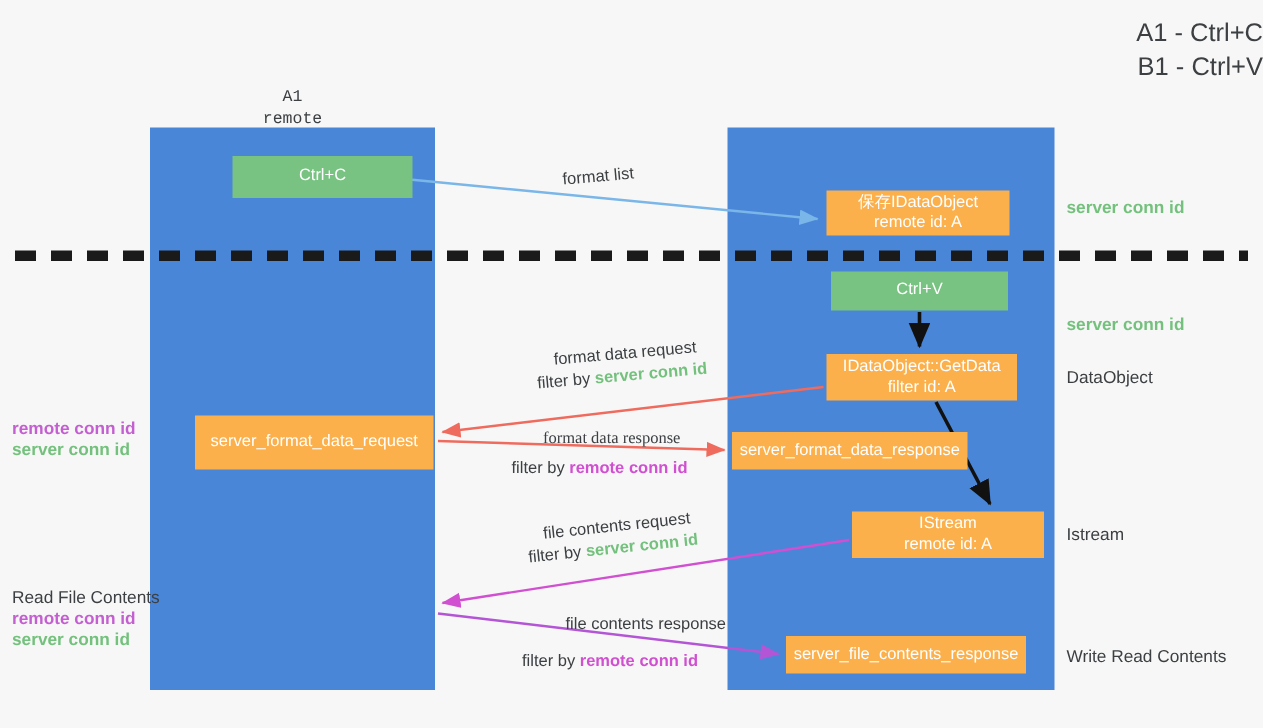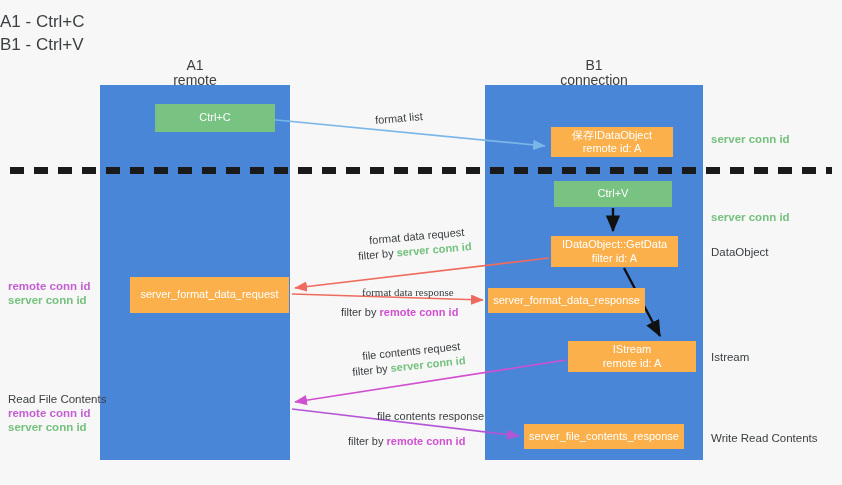--- a/index.html
+++ b/index.html
@@ -8,28 +8,28 @@
     background:#f7f7f7;
     font-family:"Liberation Sans","DejaVu Sans",sans-serif;
     overflow:hidden;
     position:relative;
   }
   #stage{position:absolute;left:0;top:0;width:842px;height:485px;}
 
   
   .title{
     position:absolute;left:0;top:10px;width:842px;
-    text-align:left;font-size:17px;color:#3c4043;line-height:23px;
+    text-align:right;font-size:17px;color:#3c4043;line-height:23px;
     white-space:pre-line;
   }
 
   
   .col-head{
-    position:absolute;text-align:center;font-size:14px;color:#3c4043;
-    line-height:15px;white-space:pre-line;
+    position:absolute;text-align:center;font-size:11px;color:#3c4043;
+    line-height:15px;white-space:pre-line;font-family:Liberation Mono, monospace;
   }
   #head-a1{left:100px;top:58px;width:190px;}
   #head-b1{left:485px;top:58px;width:218px;}
 
   
   .lane{position:absolute;background:#4a86d8;}
   #lane-a1{left:100px;top:85px;width:190px;height:375px;}
   #lane-b1{left:485px;top:85px;width:218px;height:375px;}
 
   
@@ -100,22 +100,20 @@
 </head>
 <body>
 
 <div id="stage">
 
   <div class="title" id="title">A1 - Ctrl+C
 B1 - Ctrl+V</div>
 
   <div class="col-head" id="head-a1">A1
 remote</div>
-  <div class="col-head" id="head-b1">B1
-connection</div>
 
   <div class="lane" id="lane-a1"></div>
   <div class="lane" id="lane-b1"></div>
 
   <svg id="wires">
     <defs>
       <marker id="ah-blue" markerWidth="9" markerHeight="9" refX="7.5" refY="3.2" orient="auto">
         <path d="M0,0 L8,3.2 L0,6.4 z" fill="#7ab6e8"></path>
       </marker>
       <marker id="ah-red" markerWidth="9" markerHeight="9" refX="7.5" refY="3.2" orient="auto">

